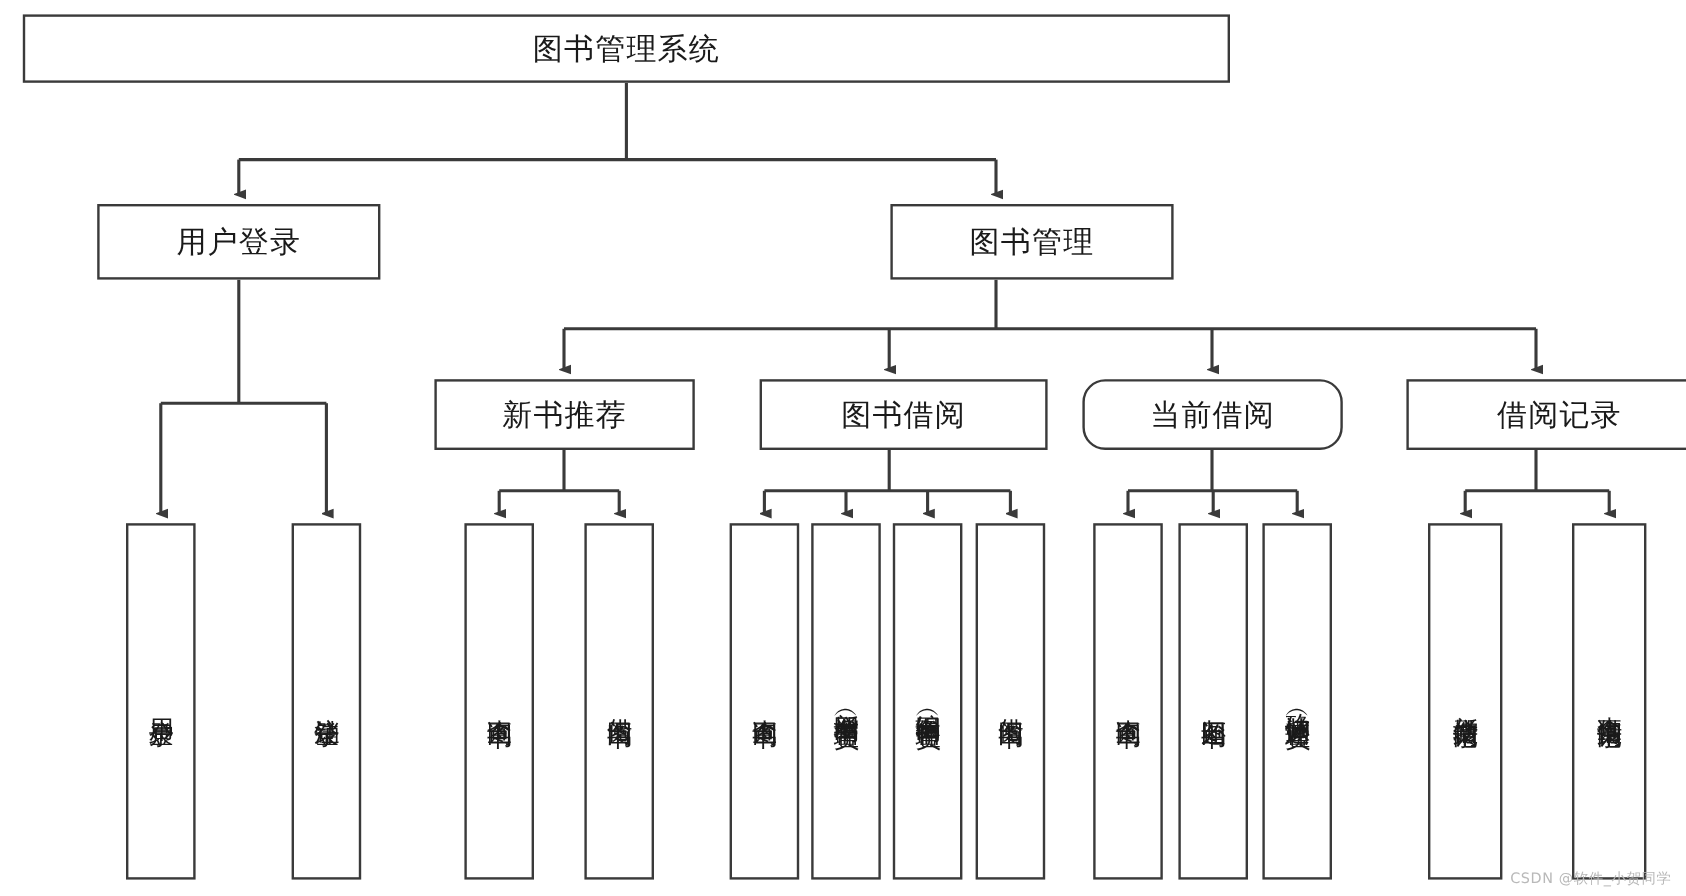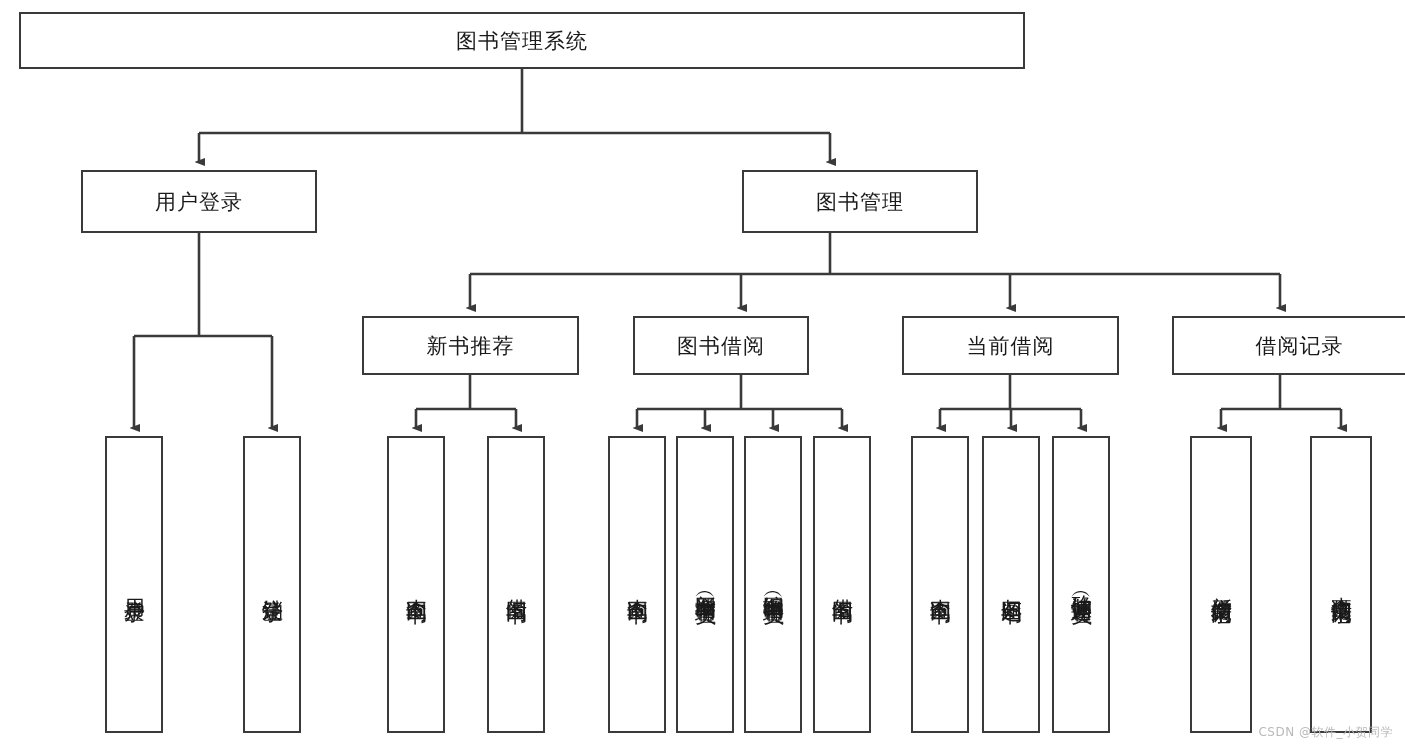--- a/index.html
+++ b/index.html
@@ -28,21 +28,21 @@
     position: absolute;
     box-sizing: border-box;
     border: 2.5px solid #3a3a3a;
     background: #ffffff;
     display: flex;
     align-items: center;
     justify-content: center;
     color: #1a1a1a;
   }
   .node.horiz {
-    font-size: 21px;
+    font-size: 25px;
     letter-spacing: 1px;
   }
   .node.vert {
     writing-mode: vertical-rl;
     text-orientation: upright;
     font-size: 21px;
     line-height: 1.18;
     letter-spacing: 1.5px;
     padding: 6px 0;
     justify-content: center;
@@ -125,24 +125,24 @@
   <div class="node horiz" style="left:81px; top:170px; width:236px; height:63px;">
     <span class="lbl">用户登录</span>
   </div>
   <div class="node horiz" style="left:712px; top:170px; width:236px; height:63px;margin-left:30px;">
     <span class="lbl">图书管理</span>
   </div>
 
   <div class="node horiz" style="left:362px; top:316px; width:217px; height:59px;">
     <span class="lbl">新书推荐</span>
   </div>
-  <div class="node horiz" style="left:633px; top:316px; width:176px; height:59px;">
+  <div class="node horiz" style="left:633px; top:316px; width:240px; height:59px;">
     <span class="lbl">图书借阅</span>
   </div>
-  <div class="node horiz" style="left:902px; top:316px; width:217px; height:59px;">
+  <div class="node horiz" style="left:902px; top:316px; width:217px; height:59px;border-radius:19px;">
     <span class="lbl">当前借阅</span>
   </div>
   <div class="node horiz" style="left:1172px; top:316px; width:255px; height:59px;">
     <span class="lbl">借阅记录</span>
   </div>
 
   <div class="node vert" style="left:105px; top:436px; width:58px; height:297px;">
     <span class="lbl">用户登录</span>
   </div>
   <div class="node vert" style="left:243px; top:436px; width:58px; height:297px;">

